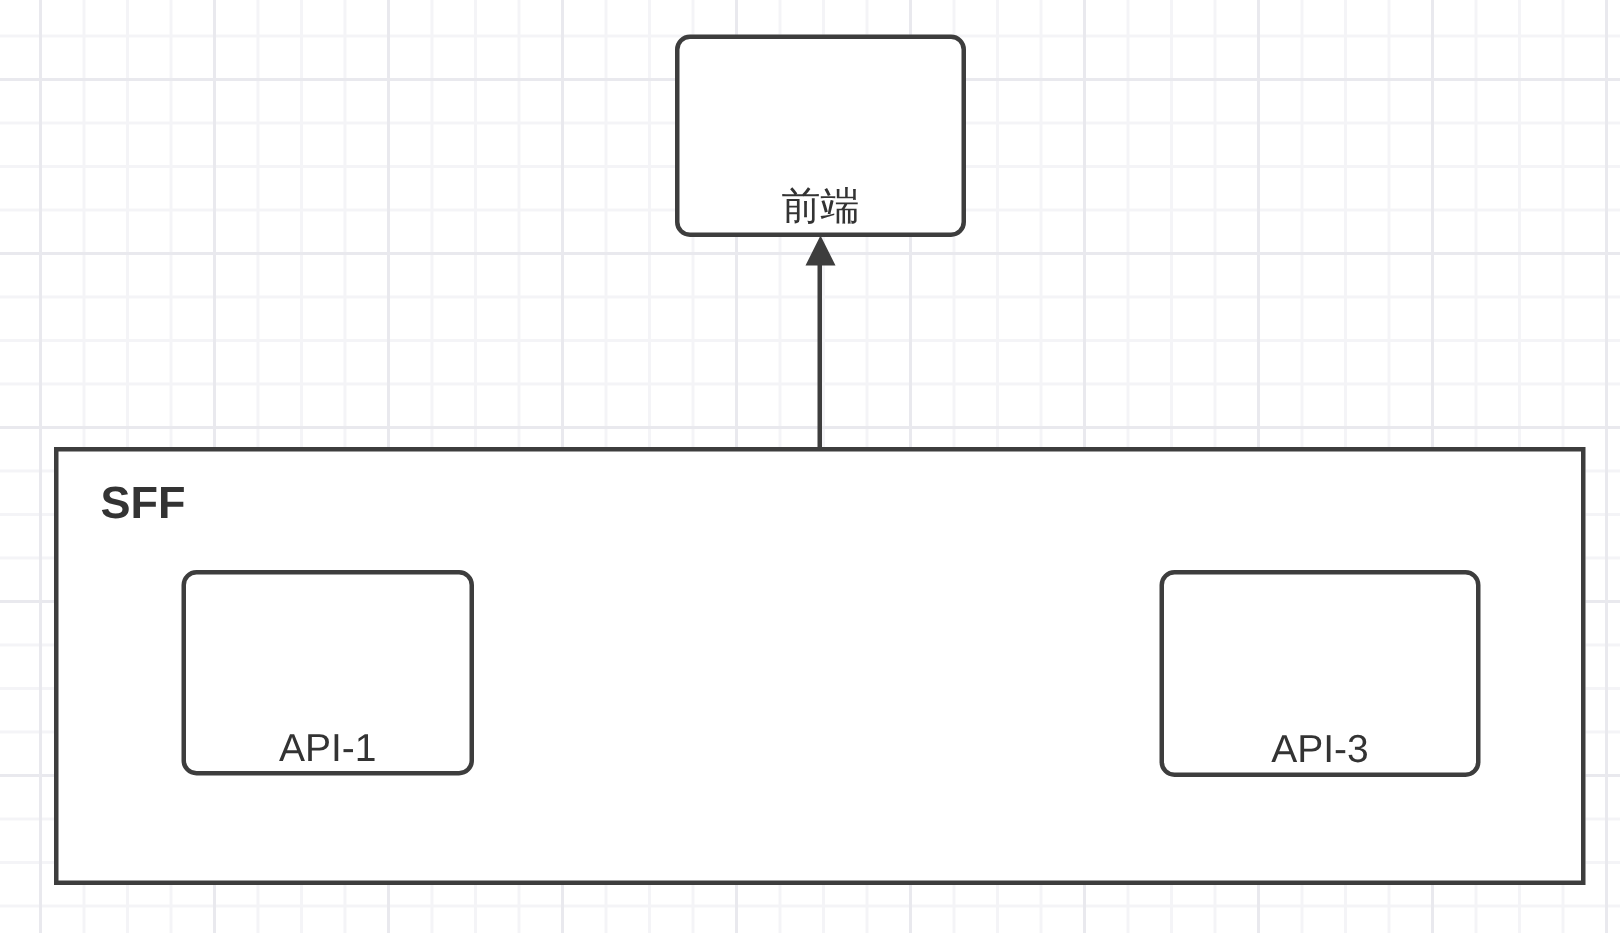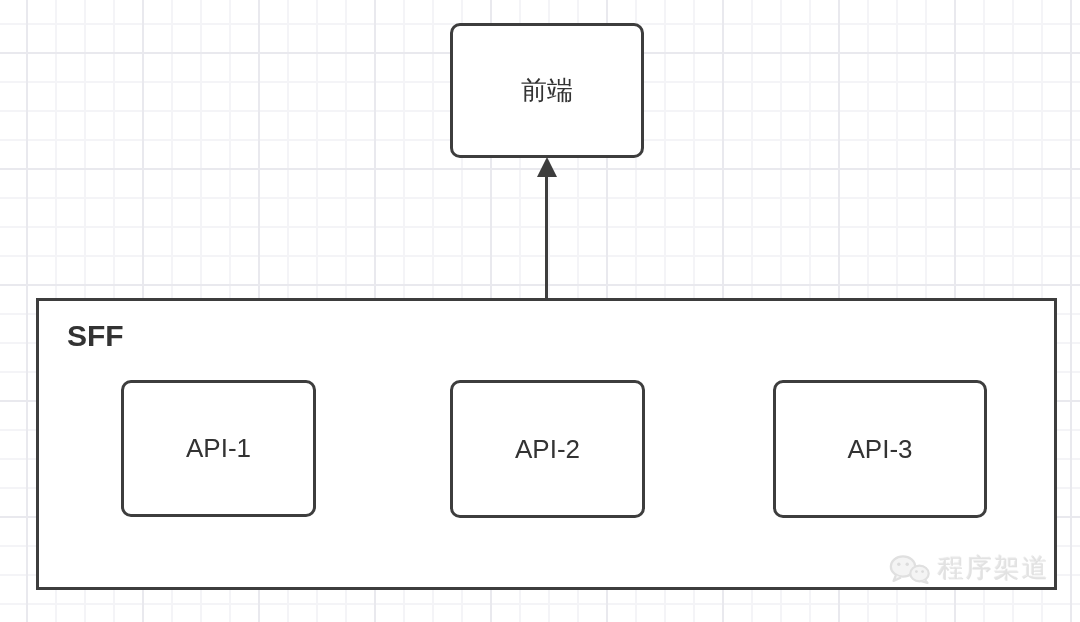--- a/index.html
+++ b/index.html
@@ -23,21 +23,21 @@
     background-size: 116px 116px, 116px 116px, 29px 29px, 29px 29px;
     background-position: 26px 52px, 26px 52px, 26px 23px, 26px 23px;
   }
 
   .node {
     position: absolute;
     background: #ffffff;
     border: 3px solid #3d3d3d;
     border-radius: 10px;
     display: flex;
-    align-items: center;
+    align-items: flex-end;
     justify-content: center;
     color: #333333;
     font-size: 26px;
     box-sizing: border-box;
   }
 
   .frontend-node { left: 450px; top: 23px;  width: 194px; height: 135px; }
   .api-node-1    { left: 121px; top: 380px; width: 195px; height: 137px; }
   .api-node-2    { left: 450px; top: 380px; width: 195px; height: 138px; }
   .api-node-3    { left: 773px; top: 380px; width: 214px; height: 138px; }
@@ -99,38 +99,18 @@
   <div class="arrow-line"></div>
   <div class="arrow-head"></div>
 
   <div class="sff-container">
     <div class="sff-label">SFF</div>
   </div>
 
   <div class="node api-node-1">
     <span>API-1</span>
   </div>
-  <div class="node api-node-2">
-    <span>API-2</span>
-  </div>
   <div class="node api-node-3">
     <span>API-3</span>
   </div>
 
-  <div class="watermark">
-    <svg width="44" height="30" viewBox="0 0 44 30" aria-hidden="true">
-      <g fill="none" stroke="#e0e0e0" stroke-width="2.2">
-        <ellipse cx="15" cy="12.5" rx="12.2" ry="10.2" fill="#f4f4f4"></ellipse>
-        <path d="M8 21 L5.5 27 L13 23.5" fill="#f4f4f4" stroke-linejoin="round"></path>
-        <ellipse cx="31.5" cy="19.5" rx="9.2" ry="7.8" fill="#f4f4f4"></ellipse>
-        <path d="M37 26 L39.5 29 L33.5 27.2" fill="#f4f4f4" stroke-linejoin="round"></path>
-      </g>
-      <g fill="#dcdcdc">
-        <circle cx="10.8" cy="10.2" r="1.7"></circle>
-        <circle cx="19.2" cy="10.2" r="1.7"></circle>
-        <circle cx="28.4" cy="17.6" r="1.4"></circle>
-        <circle cx="34.6" cy="17.6" r="1.4"></circle>
-      </g>
-    </svg>
-    <span>程序架道</span>
-  </div>
 
 </div>
 
 </body></html>

